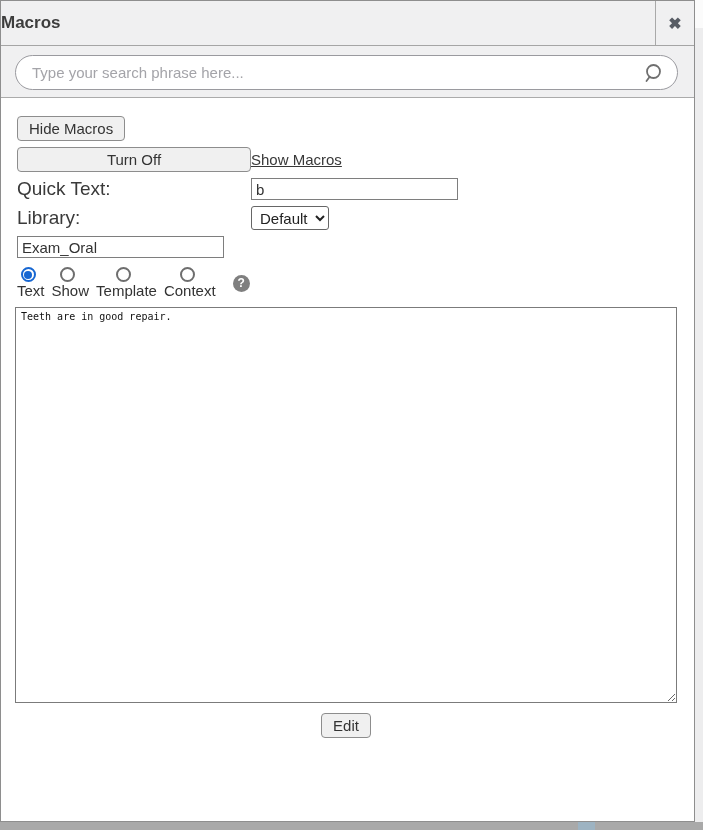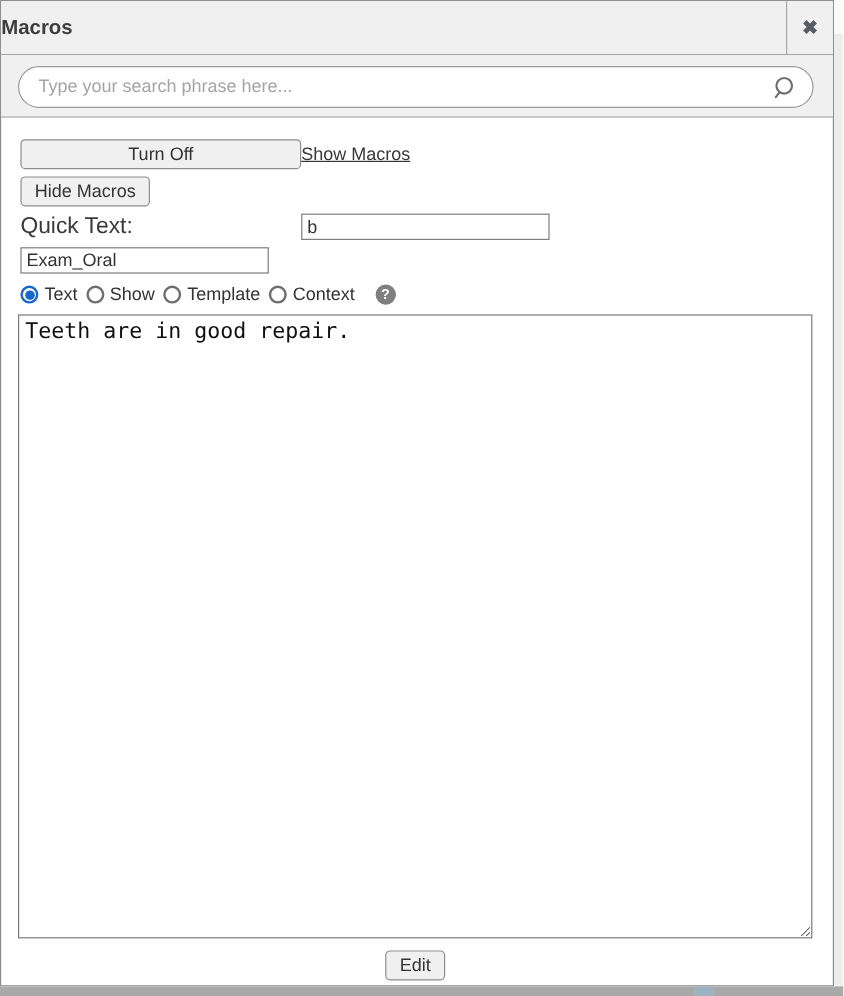--- a/index.html
+++ b/index.html
@@ -41,31 +41,31 @@
     padding:2px 11px; height:25px; font-family:"Liberation Sans", sans-serif; cursor:pointer; }
   .link { font-size:15px; color:#383838; text-decoration:underline; cursor:pointer; }
 
   .form-label { font-size:19px; color:#3a3a3a; }
   .text-input { width:207px; height:22px; border:1px solid #7e7e7e; font-size:15px; color:#333;
     padding:1px 4px; font-family:"Liberation Sans", sans-serif; }
   .select { height:24px; border:1px solid #666; border-radius:3px; font-size:15px; color:#222;
     padding:0 4px; background:#fff; font-family:"Liberation Sans", sans-serif; }
 
   .radio-row { display:flex; align-items:center; margin:9px 0 8px 0; font-size:15px; color:#333; }
-  .radio-option { display:inline-flex; align-items:center; margin-right:7px; cursor:pointer; }
+  .radio-option { display:inline-flex; align-items:center; margin-right:7px; cursor:pointer;flex-direction:column; }
   .radio-dot { width:15px; height:15px; border-radius:50%; border:2px solid #6e6e6e; background:#fff;
     display:inline-block; margin-right:5px; position:relative; }
   .radio-dot.checked { border-color:#1767d2; }
   .radio-dot.checked::after { content:""; position:absolute; left:1.5px; top:1.5px; width:8px; height:8px;
     border-radius:50%; background:#1767d2; }
   .help-icon { width:17px; height:17px; border-radius:50%; background:#7f7f7f; color:#fff;
     font-size:12px; font-weight:bold; line-height:17px; text-align:center; margin-left:10px; cursor:pointer; }
 
-  .editor { display:block; width:662px; height:520px; margin-left:-2px; border:1px solid #7b7b7b;
-    font-family:"DejaVu Sans Mono", monospace; font-size:18px; color:#111; padding:3px 5px;
+  .editor { display:block; width:662px; height:396px; margin-left:-2px; border:1px solid #7b7b7b;
+    font-family:"DejaVu Sans Mono", monospace; font-size:10px; color:#111; padding:3px 5px;
     resize:both; outline:none; line-height:1.25; }
 
   .edit-row { width:662px; margin-left:-2px; text-align:center; margin-top:10px; }
 </style>
 </head>
 <body>
 
 <div class="screen">
 
   <div class="bg-right-strip"></div>
@@ -88,33 +88,39 @@
         <svg class="mag-icon" width="22" height="22" viewBox="0 0 22 22">
           <circle cx="11.5" cy="9.5" r="6.5" fill="none" stroke="#6f6f6f" stroke-width="1.8"></circle>
           <line x1="7.5" y1="15" x2="4.5" y2="19" stroke="#6f6f6f" stroke-width="1.8" stroke-linecap="round"></line>
         </svg>
       </div>
     </div>
 
     <div class="content">
 
       <div class="row">
-        <button class="btn">Turn Off</button>
-        <span class="link">Show Macros</span>
+        <button class="btn" style="justify-self:start;">Hide Macros</button>
       </div>
 
       <div class="row">
-        <button class="btn" style="justify-self:start;">Hide Macros</button>
+        <button class="btn">Turn Off</button>
+        <span class="link">Show Macros</span>
       </div>
 
       <div class="row">
         <span class="form-label">Quick Text:</span>
         <input class="text-input field" type="text" value="b" style="">
       </div>
 
+      <div class="row">
+        <span class="form-label">Library:</span>
+        <select class="select field">
+          <option>Default</option>
+        </select>
+      </div>
 
       <div class="row">
         <input class="text-input field" type="text" value="Exam_Oral" style="">
       </div>
 
       <div class="radio-row">
         <span style="display:inline-flex;align-items:center;">
             <label class="radio-option">
               <span class="radio-dot checked"></span>
               <span>Text</span>

